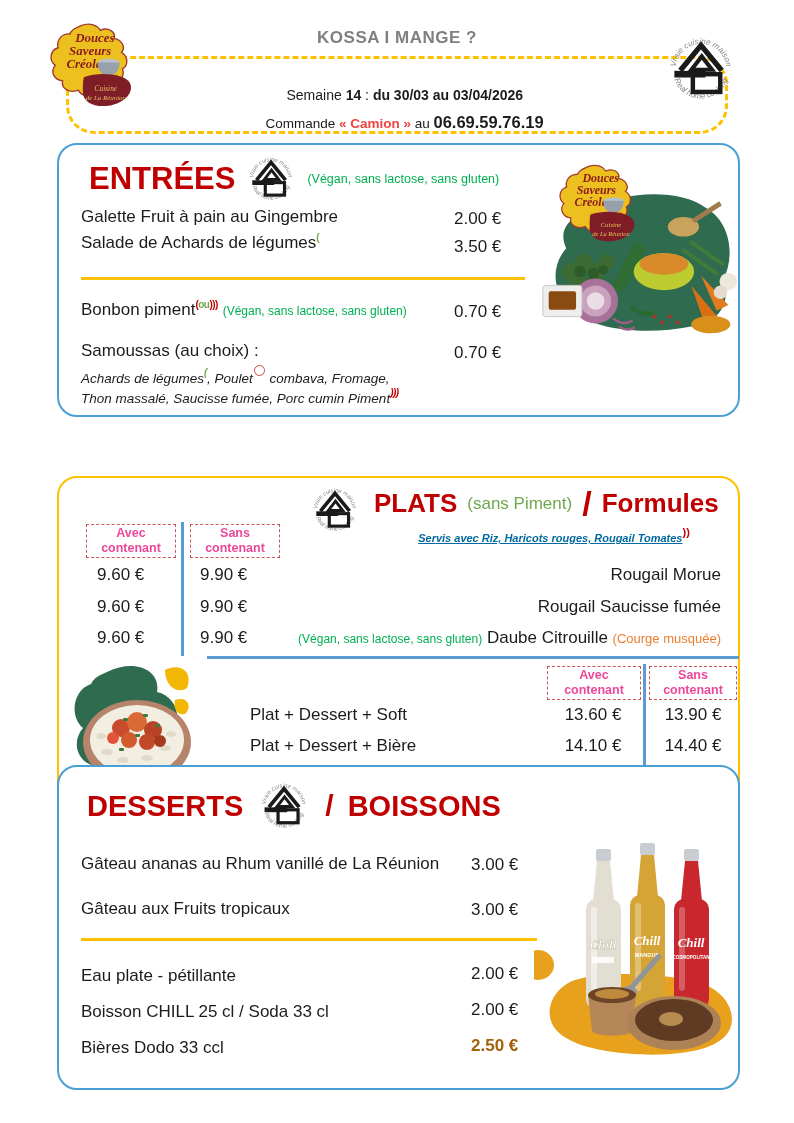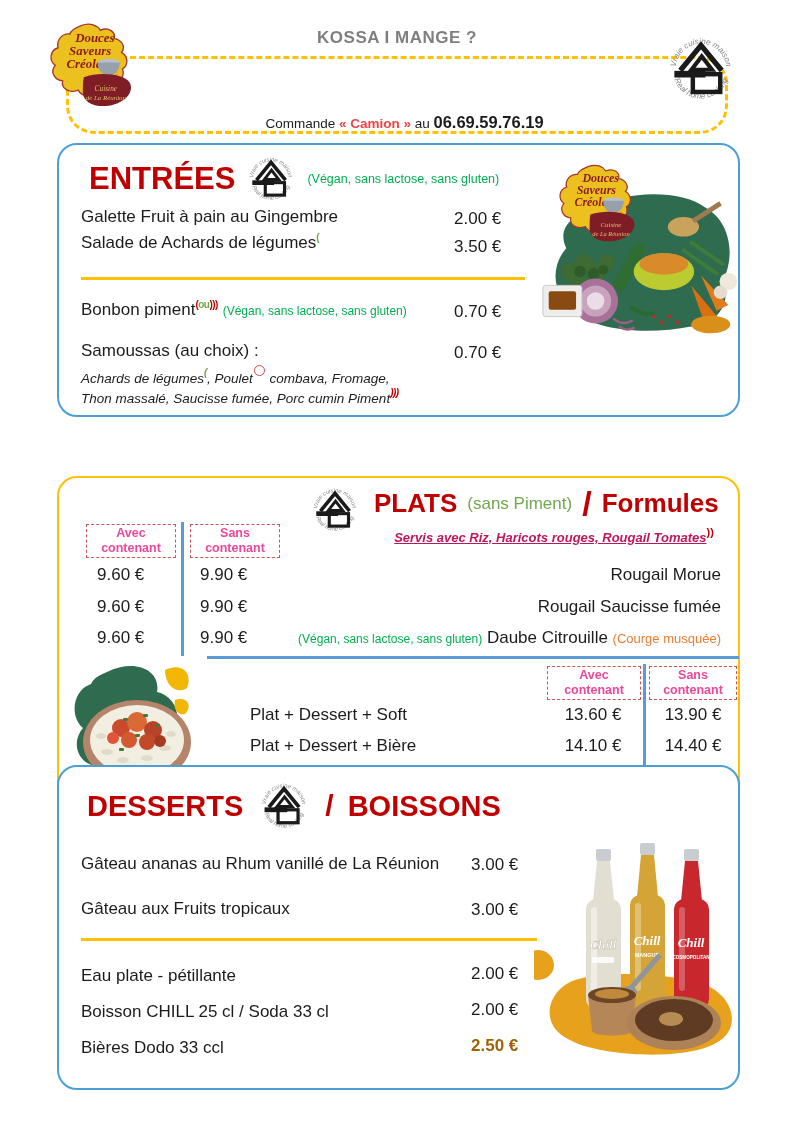--- a/index.html
+++ b/index.html
@@ -44,21 +44,21 @@
   .sup2{font-size:11px;font-weight:bold;position:relative;top:-6px;color:#C00000;}
   .sup-red{color:#C00000;}
 
   .detail{font-size:13.5px;font-style:italic;line-height:19px;white-space:nowrap;}
   .mini-circle-icon{display:inline-block;width:9px;height:9px;border:1.4px solid #D04A4A;
      border-radius:50%;position:relative;top:-7px;margin:0 1px;}
 
   .colhead{position:absolute;width:88px;height:32px;border:1.5px dashed #CC5555;background:#fff;
      color:#ec4899;font-weight:bold;font-size:12.5px;line-height:15px;text-align:center;
      display:flex;flex-direction:column;justify-content:center;}
-  .subtitle{color:#be185d;font-weight:bold;font-style:italic;font-size:13px;text-decoration:underline;white-space:nowrap;}
+  .subtitle{color:#0369a1;font-weight:bold;font-style:italic;font-size:11px;text-decoration:underline;white-space:nowrap;}
   .dish-name{position:absolute;left:210px;width:452px;text-align:right;}
   .pcol{position:absolute;width:92px;text-align:center;}
   .photo{position:absolute;}
 </style>
 </head>
 <body>
 
 <div class="page">
 
   <svg width="0" height="0" style="position:absolute" aria-hidden="true">
@@ -87,20 +87,23 @@
       <path d="M62,56 Q72,66 82,56 L78,63 Q72,67 66,63 Z" fill="#B03A2E"></path>
       <path fill="#7E1D26" d="M45,60 C62,54 88,56 95,66 C100,76 90,88 72,91 C56,93 44,87 44,76 C44,70 44,64 45,60 Z"></path>
       <text x="69" y="75" text-anchor="middle" font-size="8" font-style="italic" font-family="Liberation Serif,serif" fill="#E4BE62">Cuisine</text>
       <text x="69" y="85" text-anchor="middle" font-size="7.5" font-style="italic" font-family="Liberation Serif,serif" fill="#E4BE62">de La Réunion</text>
     </symbol>
   </svg>
 
   <div class="abs hdr-dash"></div>
   <div class="abs center hdr-title">KOSSA I MANGE ?</div>
 
+  <div class="abs center hdr-l1">
+    <span>Semaine </span><b>14</b><span> : </span><b>du 30/03 au 03/04/2026</b>
+  </div>
   <div class="abs center hdr-l2">
     <span>Commande </span><span class="camion">« Camion »</span><span> au </span><span class="phone">06.69.59.76.19</span>
   </div>
 
   <svg class="abs" style="left:42px;top:22px" width="102" height="92" viewBox="0 0 110 100">
       <use href="#island-logo"></use>
     </svg>
   <svg class="abs" style="left:664px;top:32px" width="74" height="74" viewBox="0 0 100 100">
       <use href="#house-logo"></use>
     </svg>

